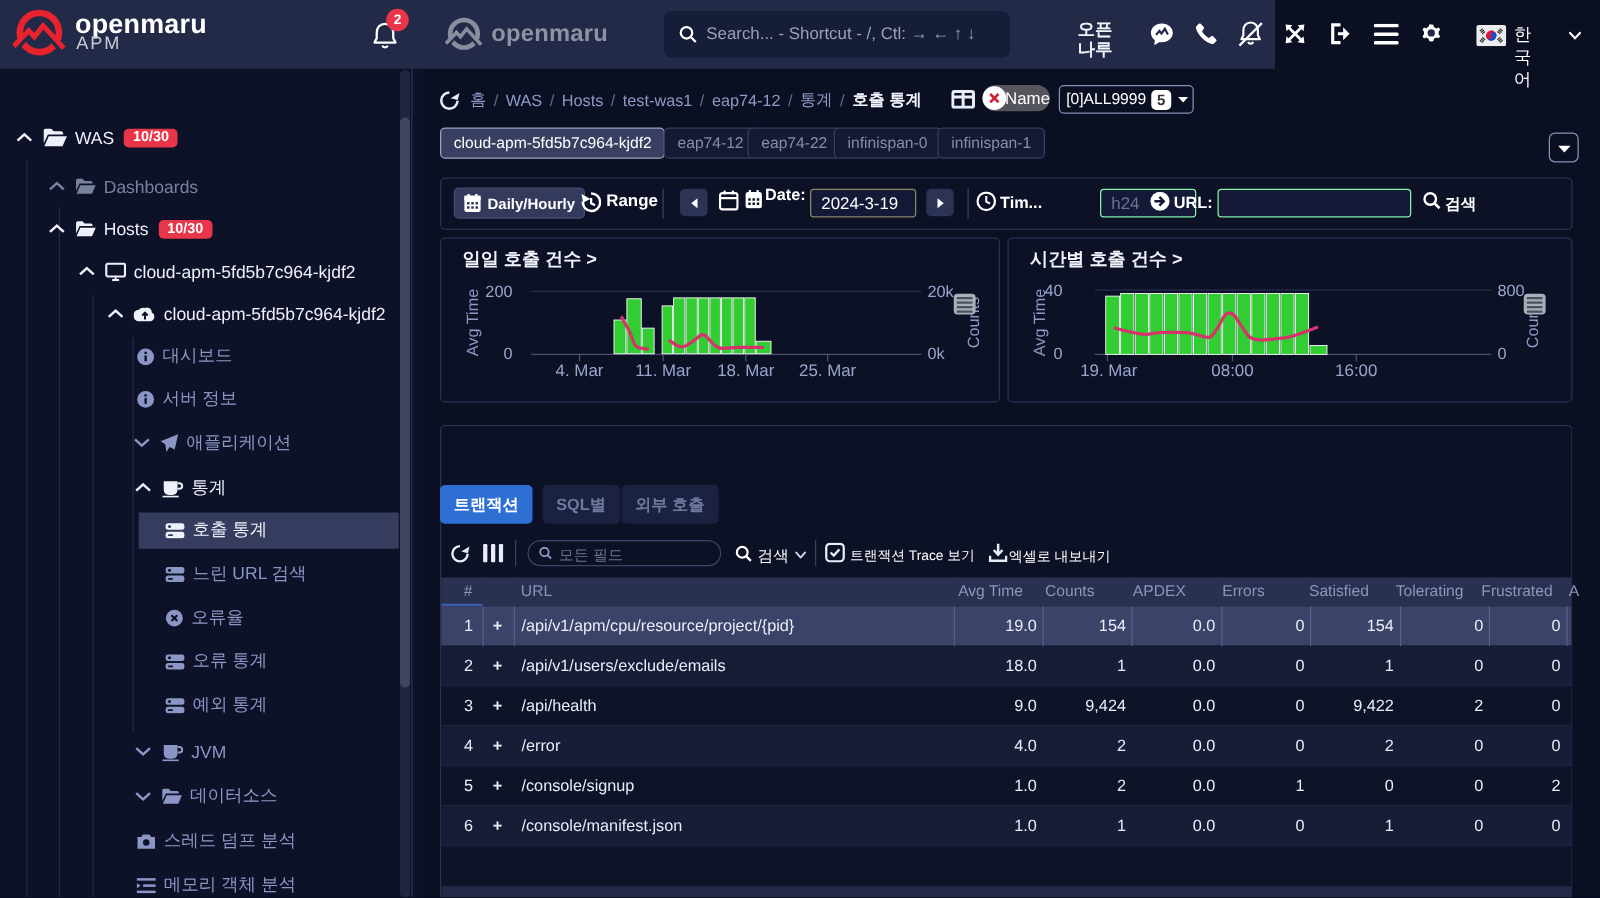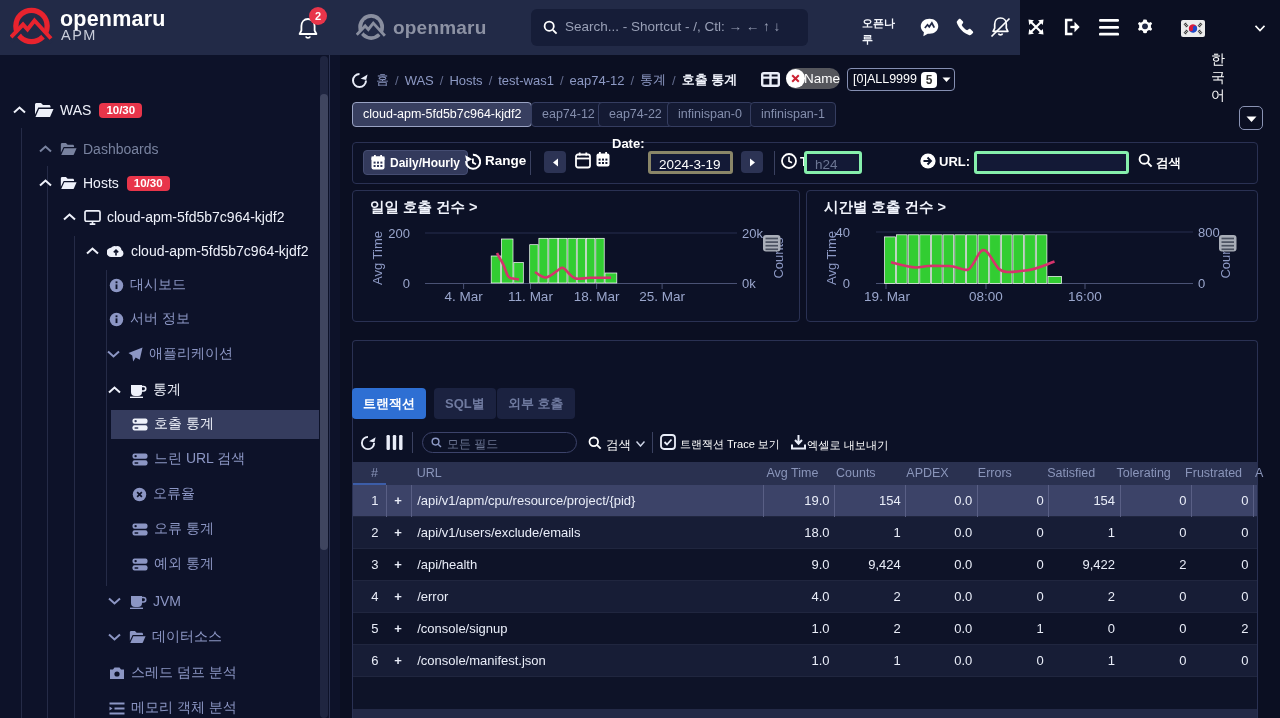--- a/index.html
+++ b/index.html
@@ -35,21 +35,21 @@
 
 .tag { position:absolute; top:102px; height:25px; line-height:23px; border-radius:4px; padding:0 10px; font-size:12.5px; }
 .tag.on { background:#383f60; border:1px solid #9aa3c4; color:#fff; }
 .tag.off { background:#141a33; border:1px solid #353d60; color:#848ead; }
 
 
 #filterbar { left:352px; top:142px; width:906px; height:42px; }
 .fbtn { display:inline-flex; align-items:center; gap:5px; background:#333a5c; border:1px solid #454d72; border-radius:4px; color:#fff; font-size:12px; font-weight:bold; padding:0 7px; height:25px; }
 .fsep { width:1px; height:24px; background:#3a4160; }
 .navbtn { width:22px; height:22px; background:#2c3354; border-radius:4px; display:inline-flex; align-items:center; justify-content:center; }
-.finput { background:#131936; border:3px solid #86efac; border-radius:3px; height:23px; color:#fff; font-size:13.5px; padding:0 8px; }
+.finput { background:#131936; border:1px solid #86efac; border-radius:3px; height:23px; color:#fff; font-size:13.5px; padding:0 8px; }
 
 
 #chart1 { left:352px; top:190px; width:448px; height:132px; }
 #chart2 { left:806px; top:190px; width:452px; height:132px; }
 
 
 #stats { left:352px; top:340px; width:906px; height:378px; border-bottom:none; border-radius:4px 4px 0 0; }
 .tab { position:absolute; top:388px; height:31px; line-height:31px; padding:0 11px; border-radius:4px; font-size:13px; }
 .tab.on { background:#2e6fd3; color:#fff; font-weight:bold; }
 .tab.off { background:#1b2240; color:#6f7a9f; font-weight:bold; }
@@ -84,21 +84,21 @@
     </svg>
     <div class="abs" style="left:393px;top:17px;color:#8d92a4;font-size:19px;font-weight:bold;letter-spacing:0.2px">openmaru</div>
 
     <div class="abs" style="left:531px;top:9px;width:277px;height:37px;background:#161d38;border-radius:6px;"></div>
     <svg class="abs" style="left:543px;top:20px" width="15" height="15" viewBox="0 0 15 15">
         <circle cx="6.2" cy="6.2" r="4.6" fill="none" stroke="#fff" stroke-width="1.8"></circle>
         <path d="M9.8 9.8 L13.6 13.6" stroke="#fff" stroke-width="1.9"></path>
       </svg>
     <div class="abs" style="left:565px;top:19px;color:#99a0b6;font-size:13.5px;white-space:nowrap">Search... - Shortcut - /, Ctl: → ← ↑ ↓</div>
 
-    <div class="abs" style="left:862px;top:16px;width:36px;color:#f2f4fa;font-size:11px;line-height:15.5px;font-weight:bold;">오픈나루</div>
+    <div class="abs" style="left:862px;top:16px;width:36px;color:#f2f4fa;font-size:14px;line-height:15.5px;font-weight:bold;">오픈나루</div>
 
     <svg class="abs" style="left:919px;top:17px" width="21" height="21" viewBox="0 0 24 24">
         <path d="M12 2 C6 2 2 6 2 10.6 C2 13.4 3.4 15.7 5.6 17.3 L5 22 L10 19 C10.7 19.1 11.3 19.2 12 19.2 C18 19.2 22 15.2 22 10.6 C22 6 18 2 12 2 Z" fill="#fff"></path>
         <path d="M6.7 12.5 L9.7 8.9 L11.7 11.2 L14.7 6.9 L17.5 12.2" fill="none" stroke="#222a47" stroke-width="2"></path>
       </svg>
     <svg class="abs" style="left:955px;top:17px" width="20" height="20" viewBox="0 0 24 24">
         <path d="M6.6 2.5 L9.6 5.5 C10 6 10 6.6 9.6 7.2 L8 9.5 C9 11.7 12.3 15 14.5 16 L16.8 14.4 C17.4 14 18 14 18.5 14.4 L21.5 17.4 C22 18 22 18.8 21.5 19.3 L19.3 21.4 C18.8 21.9 18 22.1 17.3 21.9 C10.5 19.8 4.2 13.5 2.1 6.7 C1.9 6 2.1 5.2 2.6 4.7 L4.7 2.5 C5.3 2 6.1 2 6.6 2.5 Z" fill="#fff"></path>
       </svg>
     <svg class="abs" style="left:988px;top:15px" width="25" height="25" viewBox="0 0 25 25">
         <path d="M12.5 3 C9 3 6.7 5.7 6.7 9.2 L6.7 13.2 L5.1 16.3 L19.9 16.3 L18.3 13.2 L18.3 9.2 C18.3 5.7 16 3 12.5 3 Z" fill="none" stroke="#fff" stroke-width="1.7" stroke-linejoin="round"></path>
@@ -139,21 +139,21 @@
           <circle cx="9.9" cy="8.5" r="2.1" fill="#d81b3c"></circle>
           <circle cx="14.1" cy="8.5" r="2.1" fill="#1f4bc8"></circle>
         </g>
       <g stroke="#2b2b2b" stroke-width="1">
         <path d="M3.5 3.5 l3 -0 M3.5 5 l3 0 M3.5 6.5 l3 0" transform="rotate(-37 5 5)"></path>
         <path d="M17.5 3.5 l3 0 M17.5 5 l3 0 M17.5 6.5 l3 0" transform="rotate(37 19 5)"></path>
         <path d="M3.5 10.5 l3 0 M3.5 12 l3 0 M3.5 13.5 l3 0" transform="rotate(37 5 12)"></path>
         <path d="M17.5 10.5 l3 0 M17.5 12 l3 0 M17.5 13.5 l3 0" transform="rotate(-37 19 12)"></path>
       </g>
     </svg>
-    <div class="abs" style="left:1211px;top:19px;color:#fff;font-size:14px;margin-top:32px;">한국어</div>
+    <div class="abs" style="left:1211px;top:19px;color:#fff;font-size:14px;">한국어</div>
     <svg class="abs" style="left:1255px;top:25px" width="10" height="7" viewBox="0 0 10 7">
         <path d="M0.5 0.8 L5 5.6 L9.5 0.8" fill="none" stroke="#fff" stroke-width="1.6"></path>
       </svg>
   </div>
   <div id="sidebar">
     <div class="tline" style="left:21px;top:73px;height:590px"></div>
     <div class="tline" style="left:47px;top:111px;height:552px"></div>
     <div class="tline" style="left:74px;top:181px;height:482px"></div>
     <div class="tline" style="left:106px;top:215px;height:316px"></div>
     <div id="sel-row"></div>
@@ -460,34 +460,34 @@
       <rect x="9.2" y="0" width="1.8" height="3" fill="#fff"></rect>
       <g fill="#10172e">
         <rect x="2.6" y="6.6" width="2" height="2"></rect>
         <rect x="6" y="6.6" width="2" height="2"></rect>
         <rect x="9.4" y="6.6" width="2" height="2"></rect>
         <rect x="2.6" y="10" width="2" height="2"></rect>
         <rect x="6" y="10" width="2" height="2"></rect>
         <rect x="9.4" y="10" width="2" height="2"></rect>
       </g>
     </svg>
-  <div class="abs" style="left:612px;top:136px;color:#fff;font-size:13px;font-weight:bold;">Date:</div>
+  <div class="abs" style="left:612px;top:148px;color:#fff;font-size:13px;font-weight:bold;">Date:</div>
   <div class="abs finput" style="left:648px;top:151px;width:85px;border-color:#8a8668;line-height:21px;">2024-3-19</div>
   <div class="abs navbtn" style="left:741px;top:151px;">
       <svg width="7" height="9" viewBox="0 0 7 9">
         <path d="M1 0.5 L6 4.5 L1 8.5 Z" fill="#fff"></path>
       </svg>
     </div>
   <div class="abs fsep" style="left:774px;top:151px;"></div>
   <svg class="abs" style="left:781px;top:153px" width="16" height="16" viewBox="0 0 16 16">
       <circle cx="8" cy="8" r="7" fill="none" stroke="#fff" stroke-width="1.8"></circle>
       <path d="M8 3.8 L8 8.3 L11 9.8" fill="none" stroke="#fff" stroke-width="1.6"></path>
     </svg>
   <div class="abs" style="left:800px;top:154px;color:#fff;font-size:13px;font-weight:bold;">Tim...</div>
-  <div class="abs finput" style="left:804px;top:151px;width:58px;color:#6c7694;line-height:21px;">h24</div>
+  <div class="abs finput" style="left:880px;top:151px;width:77px;color:#6c7694;line-height:21px;">h24</div>
   <svg class="abs" style="left:920px;top:153px" width="16" height="16" viewBox="0 0 16 16">
       <circle cx="8" cy="8" r="7.6" fill="#fff"></circle>
       <path d="M3.5 8 L10 8 M7.5 4.5 L11 8 L7.5 11.5" fill="none" stroke="#10172e" stroke-width="1.9"></path>
     </svg>
   <div class="abs" style="left:939px;top:154px;color:#fff;font-size:13px;font-weight:bold;">URL:</div>
   <div class="abs finput" style="left:974px;top:151px;width:155px;"></div>
   <svg class="abs" style="left:1138px;top:153px" width="15" height="15" viewBox="0 0 15 15">
       <circle cx="6.2" cy="6.2" r="4.6" fill="none" stroke="#fff" stroke-width="1.9"></circle>
       <path d="M9.8 9.8 L13.6 13.6" stroke="#fff" stroke-width="2"></path>
     </svg>

